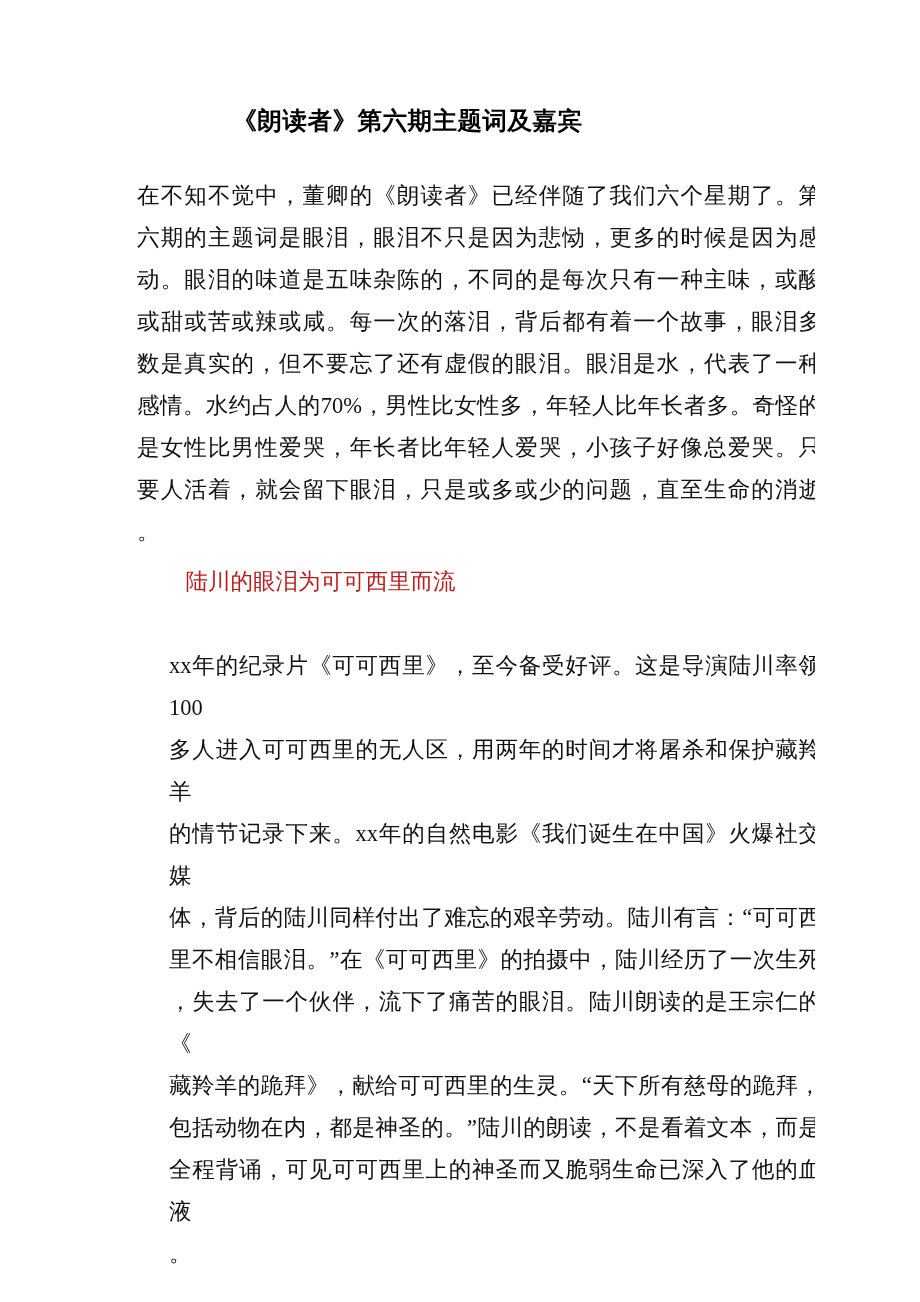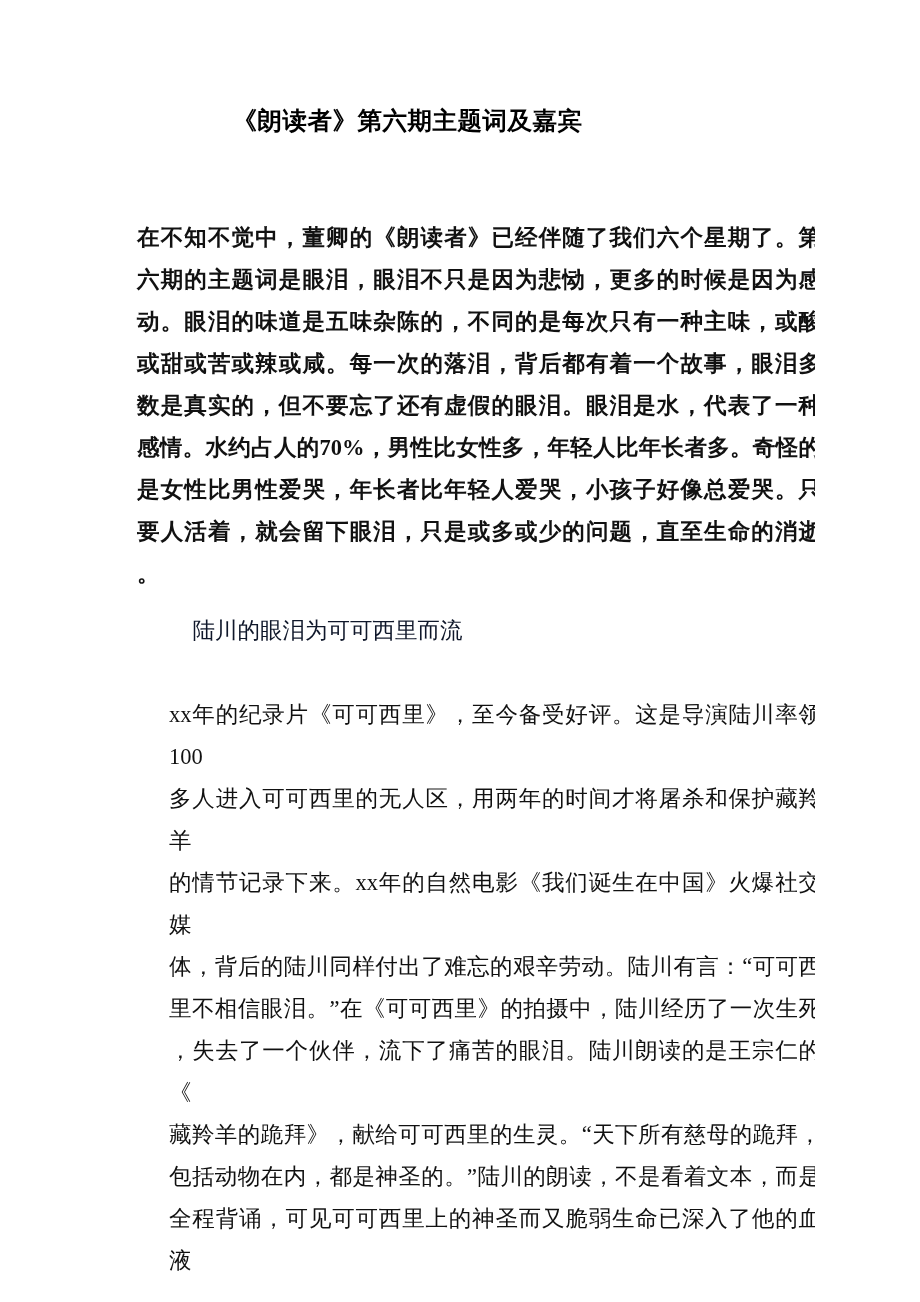--- a/index.html
+++ b/index.html
@@ -33,31 +33,30 @@
   .body-para {
     margin: 0;
     font-size: 22.5px;
     line-height: 42px;
     white-space: pre-line;       
     text-align: justify;
     text-align-last: justify;    
     color: #111111;
   }
   .para-1 {
-    margin-top: 78px;
-    font-weight: bold;
+    margin-top: 36px;
   }
   .sub-heading {
-    margin: 15px;
+    margin: 8px;
     font-size: 22.5px;
     line-height: 42px;
     font-weight: normal;
     text-indent: 1.8em;
     white-space: pre-line;
-    color: #0f172a;
+    color: #b91c1c;
   }
   .para-2 {
     margin-top: 42px;            
     margin-left: 32px;
   }
 </style>
 </head>
 <body>
 
 <div class="page">

